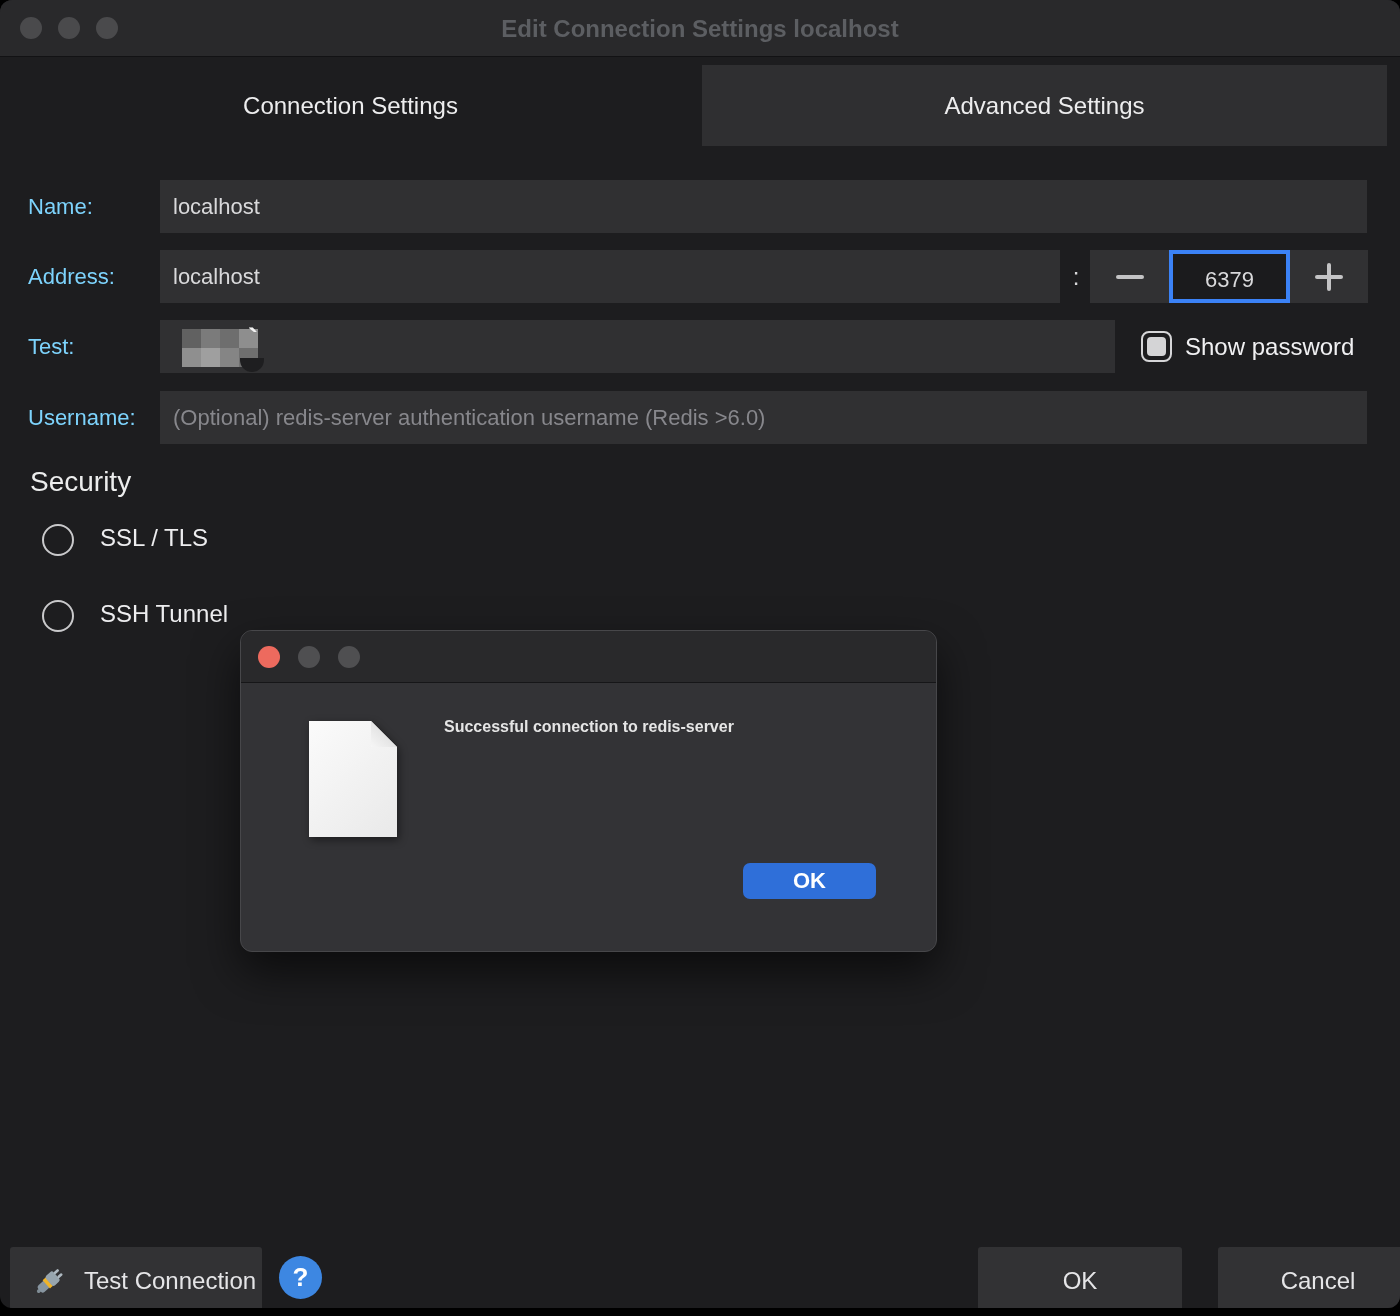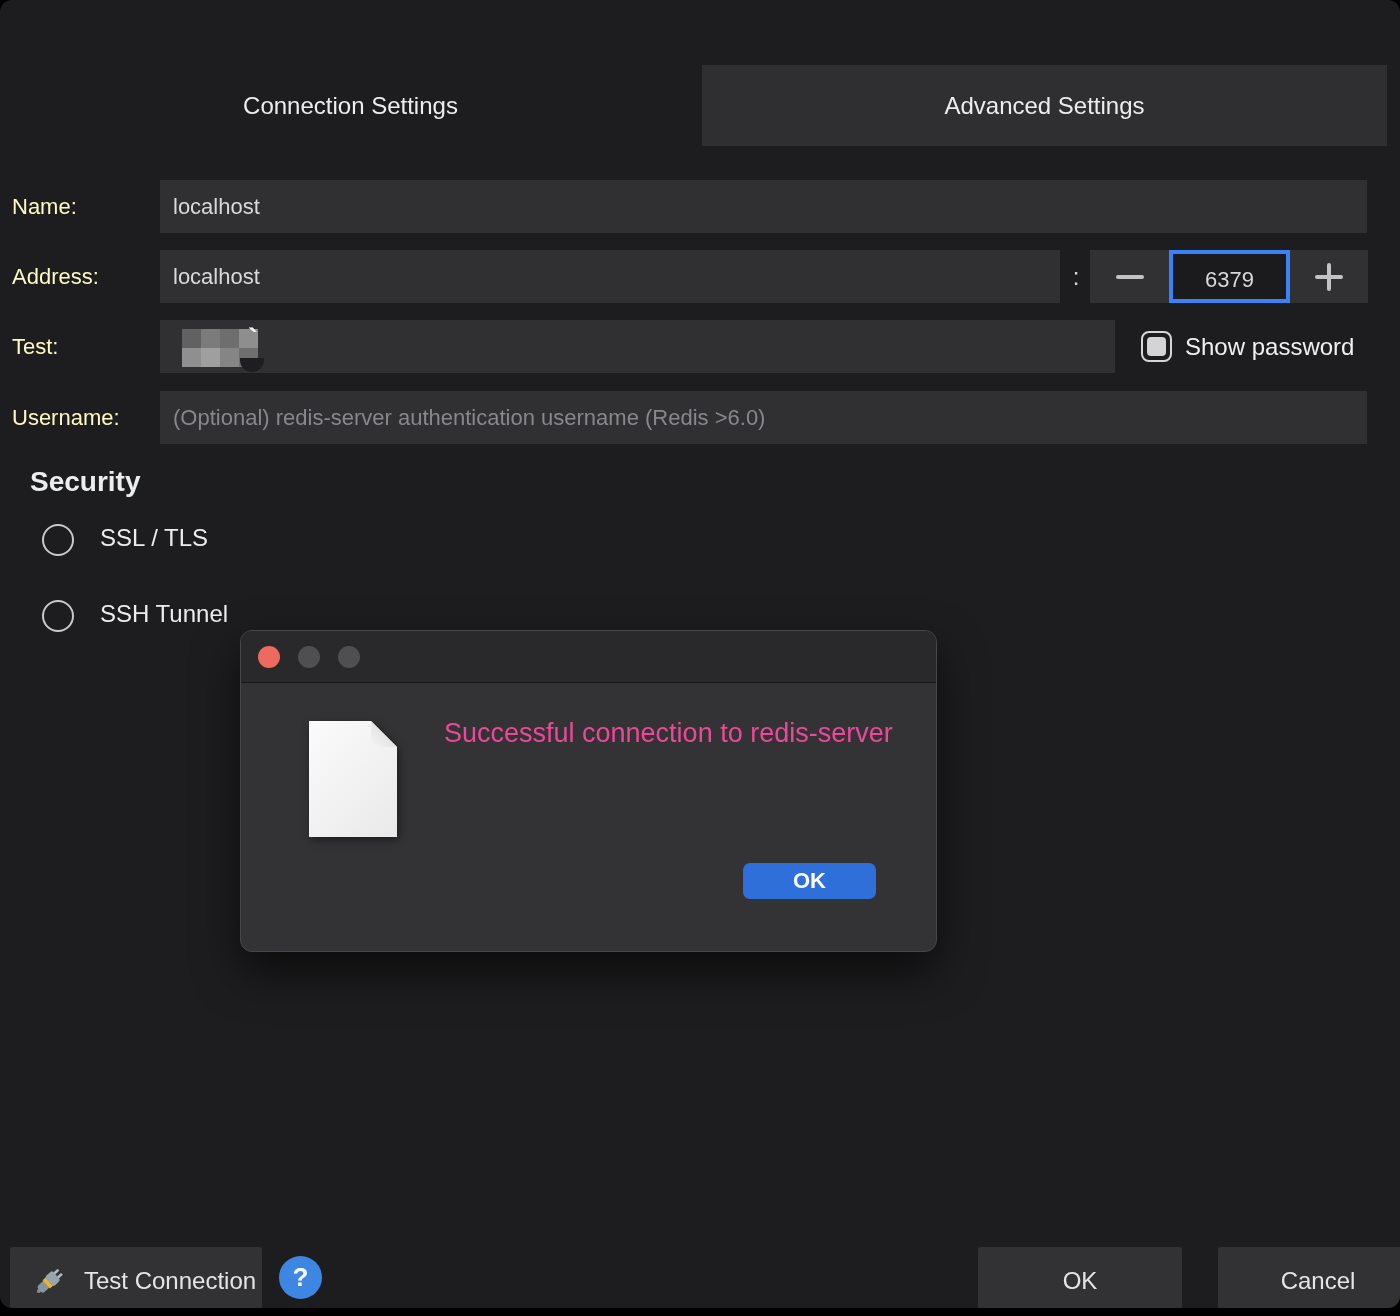--- a/index.html
+++ b/index.html
@@ -17,22 +17,22 @@
                line-height:57px; text-align:center; font-size:24px; font-weight:bold;
                color:#5c5e62; }
 
   
   .tab { position:absolute; top:65px; height:81px; line-height:81px;
          text-align:center; font-size:24px; color:#ededee; cursor:default; }
   .tab-active   { left:0;   width:701px; background:transparent; }
   .tab-inactive { left:702px; width:685px; background:#2f2f31; }
 
   
-  .field-label { position:absolute; left:12px; height:53px; line-height:53px;
-                 font-size:22px; color:#fef9c3; }
+  .field-label { position:absolute; left:28px; height:53px; line-height:53px;
+                 font-size:22px; color:#7dd3fc; }
   .text-input { position:absolute; height:53px; background:#303032; border:none;
                 color:#d9d9db; font-size:22px; padding:0 13px;
                 font-family:"Liberation Sans", sans-serif; }
   .text-input::placeholder { color:#87878c; opacity:1; }
 
   .row-name  { top:180px; }
   .row-addr  { top:250px; }
   .row-auth  { top:320px; }
   .row-user  { top:391px; }
 
@@ -65,21 +65,21 @@
 
   
   .checkbox { position:absolute; left:1141px; top:331px; width:31px; height:31px;
               border:2.5px solid #d6d6d8; border-radius:8px; background:transparent; }
   .checkbox-inner { position:absolute; inset:4px; background:#d4d4d6; border-radius:4px; }
   .checkbox-label { position:absolute; left:1185px; top:320px; height:53px; line-height:53px;
                     font-size:24px; color:#f0f0f2; }
 
   
   .section-heading { position:absolute; left:30px; top:466px; font-size:28px;
-                     font-weight:bold; color:#eceded; }
+                     font-weight:normal; color:#eceded; }
   .radio-row { position:absolute; left:42px; height:33px; display:flex; gap:26px; }
   .radio-ssl { top:524px; } .radio-ssh { top:600px; }
   .radio-circle { width:32px; height:32px; border:2.5px solid #c9c9cb; border-radius:50%;
                   background:transparent; flex:0 0 auto; }
   .radio-label { font-size:24px; color:#ededef; }
 
   
   .modal { position:absolute; left:240px; top:630px; width:697px; height:322px;
            background:#333336; border:1px solid #47474a; border-radius:12px;
            box-shadow:0 20px 45px rgba(0,0,0,.6); overflow:hidden; z-index:10; }
@@ -90,22 +90,22 @@
   .m-gray { width:22px; height:22px; border-radius:50%; background:#4f4f51; }
 
   .doc-icon { position:absolute; left:68px; top:90px; width:88px; height:116px;
               filter:drop-shadow(2px 3px 4px rgba(0,0,0,.45)); }
   .doc-page { position:absolute; inset:0; background:linear-gradient(135deg,#fbfbfb,#e9e9e9);
               clip-path:polygon(0 0, 62px 0, 100% 26px, 100% 100%, 0 100%); }
   .doc-fold { position:absolute; right:0; top:0; width:26px; height:26px;
               background:linear-gradient(225deg,#d2d2d2,#f6f6f6);
               clip-path:polygon(0 0, 100% 100%, 0 100%); }
 
-  .modal-message { position:absolute; left:203px; top:87px; font-size:27px;
-                   font-weight:normal; color:#ec4899; }
+  .modal-message { position:absolute; left:203px; top:87px; font-size:16px;
+                   font-weight:bold; color:#e5e5e5; }
   .modal-ok { position:absolute; left:502px; top:232px; width:133px; height:36px;
               background:#2f6fd9; border:none; border-radius:7px; color:#fff;
               font-size:22px; font-weight:bold; line-height:36px; text-align:center; }
 
   
   .footer-btn { position:absolute; top:1247px; height:68px; background:#323234;
                 border:none; border-radius:3px; color:#e5e5e7; font-size:24px; }
   .test-btn { left:10px; width:252px; display:flex; align-items:center;
               padding-left:22px; gap:16px; }
   .ok-btn     { left:978px;  width:204px; text-align:center; line-height:58px; }
@@ -113,20 +113,28 @@
   .help-btn { position:absolute; left:279px; top:1256px; width:43px; height:43px;
               border-radius:50%; background:#3d87e2; border:none; color:#fff;
               font-size:26px; font-weight:bold; line-height:43px; text-align:center; }
   .plug-icon { width:36px; height:36px; flex:0 0 auto; }
 </style>
 </head>
 <body>
 
 <div class="window">
 
+  <div class="titlebar">
+    <div class="traffic">
+      <div class="light"></div>
+      <div class="light"></div>
+      <div class="light"></div>
+    </div>
+    <div class="win-title">Edit Connection Settings localhost</div>
+  </div>
 
   <div class="tab tab-inactive">Advanced Settings</div>
   <div class="tab tab-active">Connection Settings</div>
 
   <div class="field-label row-name">Name:</div>
   <input class="text-input row-name" style="left: 160px; width: 1207px;" type="text" value="localhost">
 
   <div class="field-label row-addr">Address:</div>
   <input class="text-input row-addr" style="left: 160px; width: 900px;" type="text" value="localhost">
   <div class="colon">:</div>

